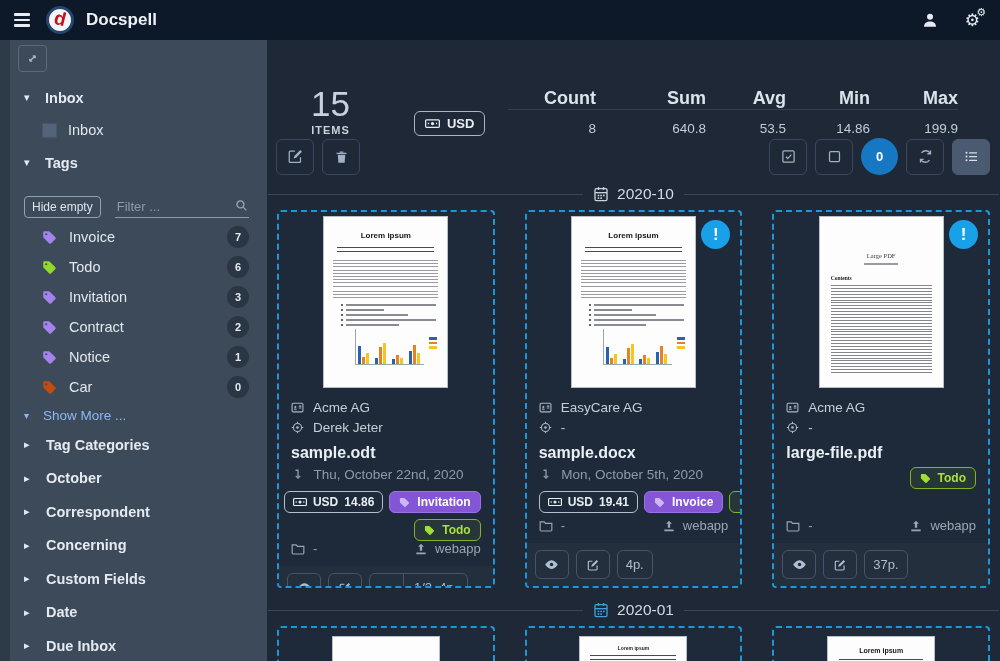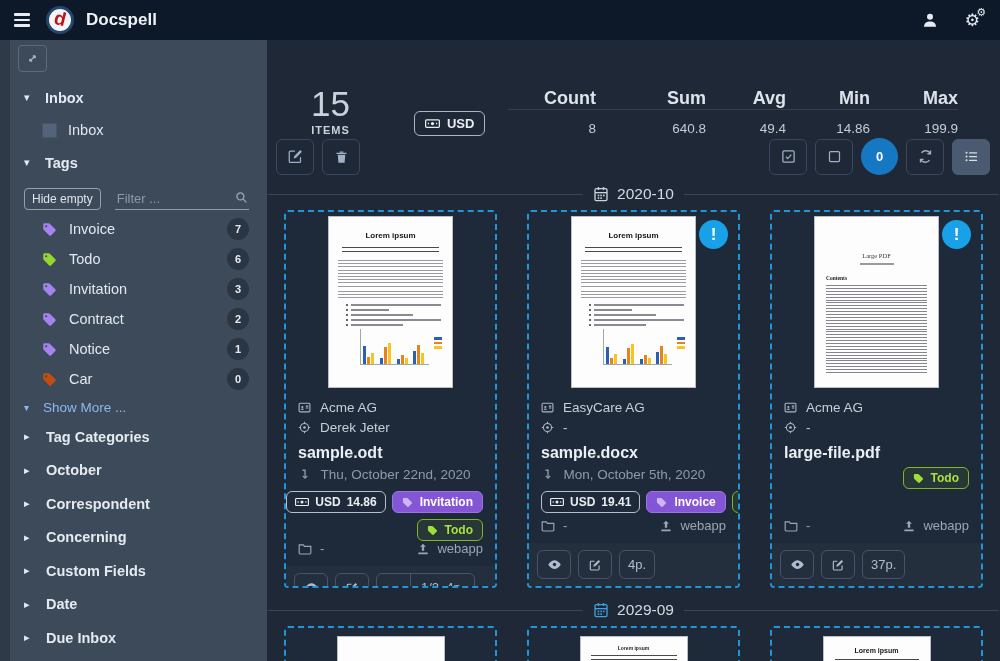--- a/index.html
+++ b/index.html
@@ -29,21 +29,21 @@
   .sidebar-content { position:absolute; left:10px; right:0; top:0; bottom:0; padding:5px 0 0 8px; overflow:hidden; }
   .main { position:absolute; left:267px; top:40px; right:0; bottom:0; overflow:hidden; }
 
   
   .expand-btn { width:29px; height:27px; border:1px solid #5c6a7b; border-radius:4px; background:transparent;
                 color:#a8b6c6; display:flex; align-items:center; justify-content:center; font-size:13px; margin-bottom:9px;}
   .side-header { display:flex; align-items:center; gap:11px; height:33px; font-weight:bold; font-size:14.5px; color:#e4eaf0; padding-left:6px; cursor:pointer;}
   .caret { font-family:"DejaVu Sans",sans-serif; font-size:11px; color:#e4eaf0; width:10px; }
   .check-row { display:flex; align-items:center; gap:11px; height:32px; margin-left:24px; font-size:14.5px; color:#e0e6ed; }
   .checkbox { width:15px; height:15px; border-radius:2px; background:#52637a; box-shadow:inset 0 0 0 1px #465668; }
-  .tagfilter-row { display:flex; align-items:flex-start; gap:14px; margin:9px 18px 4px 6px; }
+  .tagfilter-row { display:flex; align-items:flex-start; gap:14px; margin:17px 18px 4px 6px; }
   .hide-empty { border:1px solid #93a0ae; border-radius:4px; background:transparent; color:#dde4ec; font-size:12px; padding:3px 7px; }
   .filter-wrap { position:relative; flex:1; }
   .filter-wrap input { width:100%; background:transparent; border:none; border-bottom:1px solid #8e9aa9;
                        color:#dfe5ec; font-size:13px; padding:3px 20px 3px 2px; outline:none;
                        font-family:"Liberation Sans",sans-serif;}
   .filter-wrap input::placeholder { color:#8d99a8; }
   .search-ic { position:absolute; right:1px; top:3px; font-size:13px; color:#9ba8b7; }
   .tag-row { display:flex; align-items:center; gap:12px; height:30px; margin-left:24px; padding-right:18px; font-size:14.5px; color:#e2e8ee; cursor:pointer;}
   .tag-ic { font-size:15px; }
   .tag-count { margin-left:auto; width:22px; height:22px; border-radius:50%; background:#2b3645; color:#e4eaf0;
@@ -73,21 +73,21 @@
   .sel-count { width:37px; height:37px; border-radius:50%; background:var(--selection-blue,#1678c2); color:#fff;
                font-size:13px; font-weight:bold; display:flex; align-items:center; justify-content:center; }
 
   
   .group-header { display:flex; align-items:center; gap:10px; height:32px; padding:0 1px; margin-top:3px;}
   .gh-line { flex:1; height:1px; background:#39455a; }
   .gh-label { display:flex; align-items:center; gap:8px; font-size:15.5px; color:#d3dae2; }
   .cal-ic { font-size:16px; }
 
   
-  .cards { display:grid; grid-template-columns:repeat(3,1fr); gap:30px; padding:0 17px; }
+  .cards { display:grid; grid-template-columns:repeat(3,1fr); gap:30px; padding:0 10px; }
   .card { border:2px dashed var(--accent,#2196d6); border-radius:4px; background:#1e2a39; height:378px;
           position:relative; display:flex; flex-direction:column; overflow:hidden; }
   .thumb { height:178px; display:flex; justify-content:center; padding-top:5px; flex:none; }
   .alert-badge { position:absolute; top:8px; right:10px; width:29px; height:29px; border-radius:50%;
                  background:var(--alert-blue,#18a0e8); color:#fff; font-weight:bold; font-size:17px;
                  display:flex; align-items:center; justify-content:center; z-index:3;}
   .card-body { padding:7px 12px 6px; flex:1; display:flex; flex-direction:column; }
   .meta-row { display:flex; align-items:center; gap:9px; color:#c6cfd9; font-size:13.5px; height:20px; }
   .meta-row .mi { color:#aab7c6; font-size:13px; }
   .card-name { font-size:16px; font-weight:bold; color:#eaeff5; margin:7px 0 5px; }
@@ -321,21 +321,21 @@
       <div class="stats-tr stats-head">
         <span>Count</span>
         <span>Sum</span>
         <span>Avg</span>
         <span>Min</span>
         <span>Max</span>
       </div>
       <div class="stats-tr stats-vals">
         <span>8</span>
         <span>640.8</span>
-        <span>49.4</span>
+        <span>53.5</span>
         <span>14.86</span>
         <span>199.9</span>
       </div>
     </div>
   </div>
 
   <div class="toolbar">
     <button class="tbtn">
       <svg class="ic" viewBox="0 0 24 24" stroke="currentColor" stroke-width="2" fill="none">
           <path d="M20 13v7a1.5 1.5 0 0 1-1.5 1.5h-15A1.5 1.5 0 0 1 2 20V5a1.5 1.5 0 0 1 1.5-1.5H11"></path>
@@ -806,21 +806,21 @@
             <path d="M3 9h18v2H3z"></path>
             <rect x="7" y="1.5" width="2.4" height="4.5" rx="1"></rect>
             <rect x="14.6" y="1.5" width="2.4" height="4.5" rx="1"></rect>
             <rect x="7" y="13" width="2.4" height="2.4"></rect>
             <rect x="11" y="13" width="2.4" height="2.4"></rect>
             <rect x="15" y="13" width="2.4" height="2.4"></rect>
             <rect x="7" y="17" width="2.4" height="2.4"></rect>
             <rect x="11" y="17" width="2.4" height="2.4"></rect>
           </svg>
       </span>
-      <span>2029-09</span>
+      <span>2020-01</span>
     </div>
     <div class="gh-line"></div>
   </div>
 
   <div class="cards">
     <div class="card">
       <div class="thumb" style="padding-top:9px;">
         <div class="page-sm">
           
         </div>

